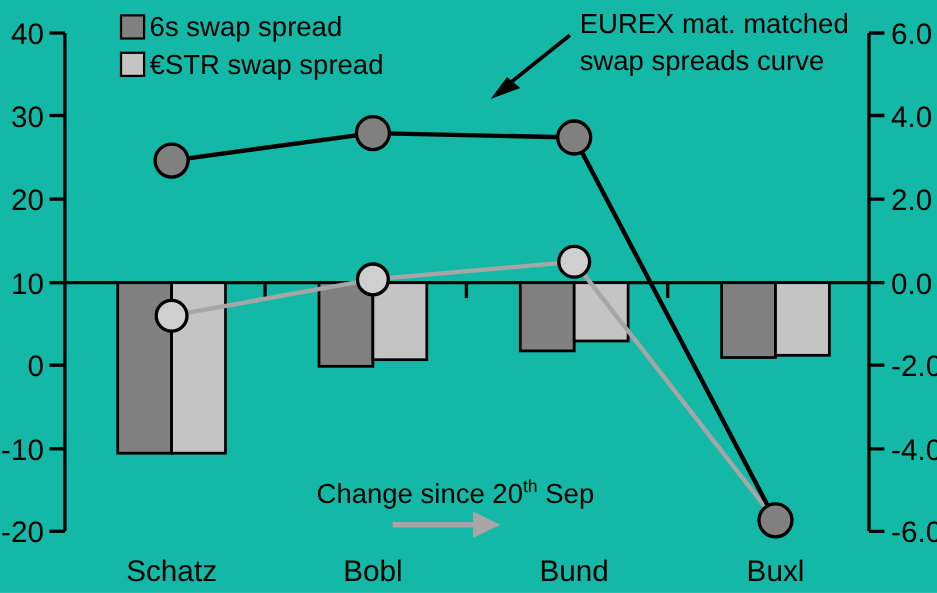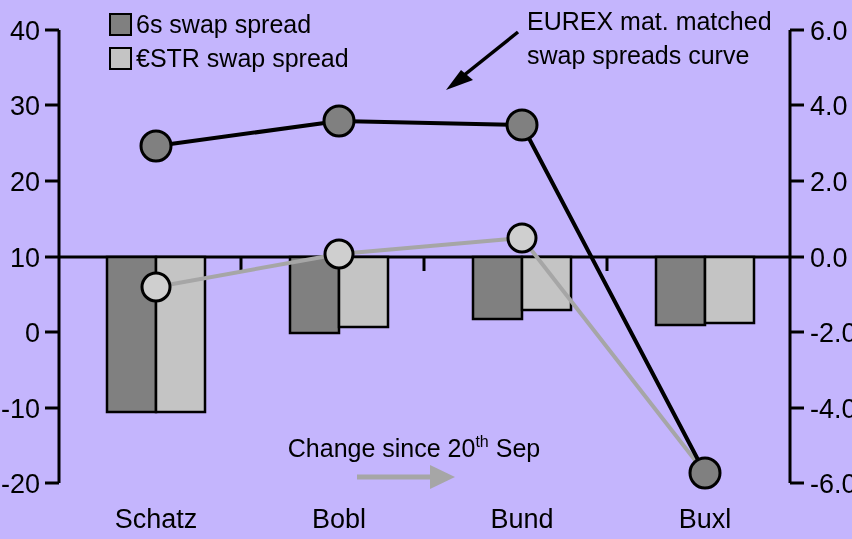--- a/index.html
+++ b/index.html
@@ -7,21 +7,21 @@
     padding: 0;
     background: #ffffff;
   }
   body {
     font-family: "Liberation Sans", sans-serif;
   }
   #chart-root {
     position: relative;
     width: 852px;
     height: 539px;
-    background: #c4b5fd;
+    background: #14b8a6;
     overflow: hidden;
   }
   svg.chart-svg {
     position: absolute;
     left: 0;
     top: 0;
     width: 852px;
     height: 539px;
   }
   .tick-label {

